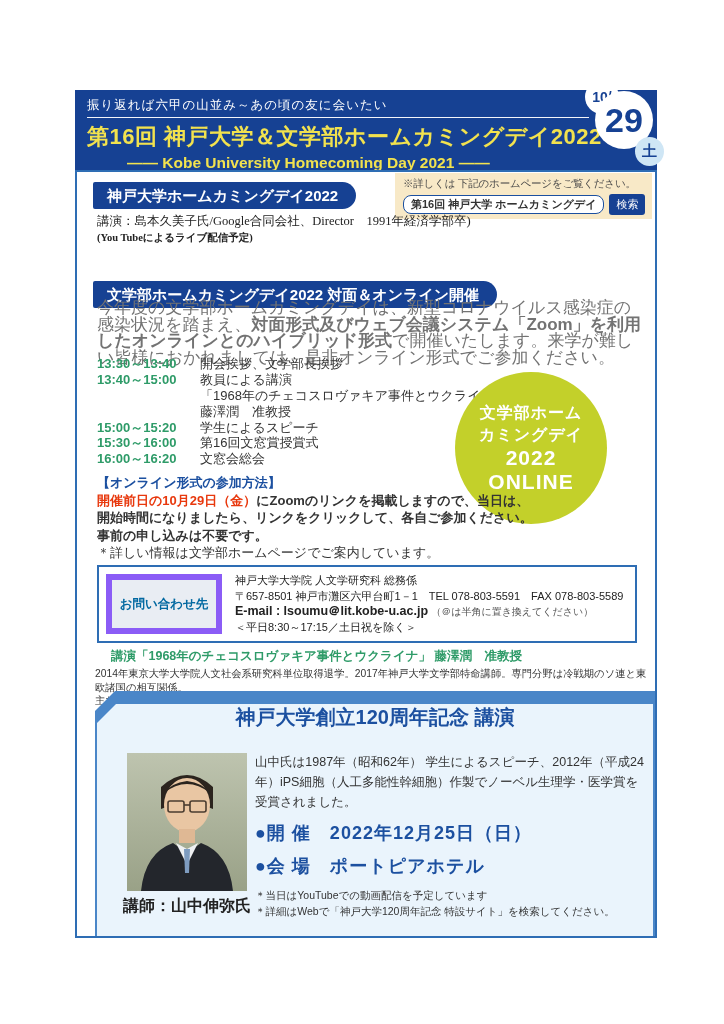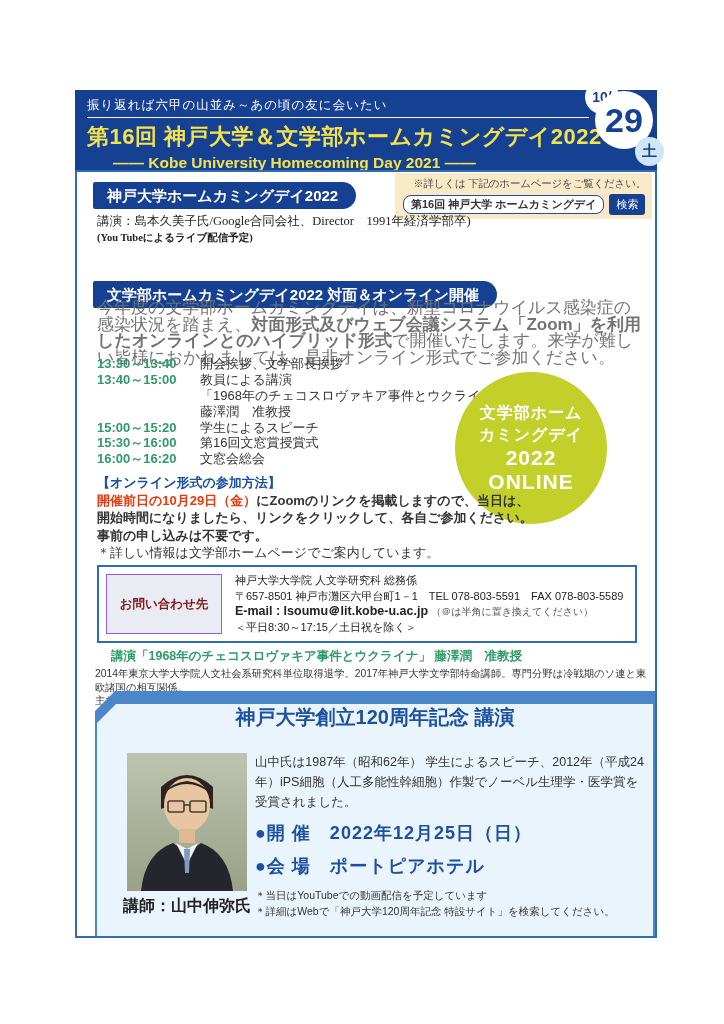--- a/index.html
+++ b/index.html
@@ -17,21 +17,21 @@
   }
   .tagline {
     color:#ffffff; font-size:12.5px; width:502px;
     border-bottom:1px solid rgba(255,255,255,.95); padding-bottom:3px;
     font-family:"Liberation Serif", serif; letter-spacing:1px;
   }
   .main-title {
     color:#f2e24e; font-size:22px; font-weight:bold; margin-top:4px;
     letter-spacing:0.5px; white-space:nowrap;
   }
-  .sub-title { color:#f2e24e; font-size:15.5px; font-weight:bold; margin:2px 0 0 26px; }
+  .sub-title { color:#f2e24e; font-size:15.5px; font-weight:bold; margin:2px 0 0 40px; }
 
   
   .date-badge { position:absolute; left:585px; top:80px; width:82px; height:95px; }
   .circ { position:absolute; border-radius:50%; display:flex; align-items:center; justify-content:center; font-weight:bold; }
   .c-month { left:0; top:0; width:34px; height:34px; background:#ffffff; color:#164193; font-size:14px; z-index:1; }
   .c-day   { left:10px; top:11px; width:58px; height:58px; background:#ffffff; color:#164193; font-size:34px; z-index:2; }
   .c-wday  { left:50px; top:57px; width:29px; height:29px; background:#cfe6f5; color:#164193; font-size:15px; z-index:3; }
 
   
   .outer-frame {
@@ -46,21 +46,21 @@
     border-radius:2px 14px 14px 2px; white-space:nowrap;
   }
   .badge1 { left:93px; top:182px; }
   .badge2 { left:93px; top:281px; }
 
   
   .notice-box {
     position:absolute; left:395px; top:173px; width:257px; height:46px;
     background:#f8e9c7; padding:4px 6px 0 8px;
   }
-  .notice-text { font-size:10.5px; color:#4a4a4a; letter-spacing:-0.2px;text-align:right; }
+  .notice-text { font-size:10.5px; color:#4a4a4a; letter-spacing:-0.2px; }
   .search-row { display:flex; align-items:center; margin-top:3px; }
   .search-field {
     background:#ffffff; border:1.5px solid #1c50a0; border-radius:8px;
     font-size:11px; font-weight:bold; color:#333; padding:1px 7px; white-space:nowrap;
   }
   .search-btn {
     background:#164193; color:#fff; font-size:11px; border-radius:3px;
     padding:3px 7px; margin-left:5px; cursor:pointer;
   }
 
@@ -93,23 +93,23 @@
   .oi-line { color:#333; font-weight:bold; }
   .oi-red { color:#e8380d; font-weight:bold; }
   .oi-note { color:#333; font-weight:normal; }
 
   
   .contact-box {
     position:absolute; left:97px; top:565px; width:540px; height:78px;
     border:2px solid #2e6db4; display:flex; background:#fff;
   }
   .contact-label {
-    margin:7px; width:116px; background:#e9edf3; border:1px solid #8b5cf6;
+    margin:7px; width:116px; background:#e9edf3; border:6px solid #8b5cf6;
     display:flex; align-items:center; justify-content:center;
-    color:#7f1d1d; font-weight:bold; font-size:12.5px; flex-shrink:0;
+    color:#0369a1; font-weight:bold; font-size:12.5px; flex-shrink:0;
   }
   .contact-body { padding:6px 8px 0 6px; font-size:11px; line-height:15.5px; color:#222; }
   .contact-email { font-size:12.5px; font-weight:bold; }
   .contact-email-note { font-size:10px; font-weight:normal; color:#555; }
 
   
   .lecturer { position:absolute; left:95px; top:648px; width:560px; }
   .lect-title { color:#2e9b68; font-weight:bold; font-size:12.5px; margin-bottom:2px;padding-left:16px; }
   .lect-bio { font-size:10.3px; line-height:13.5px; color:#333; }
 

